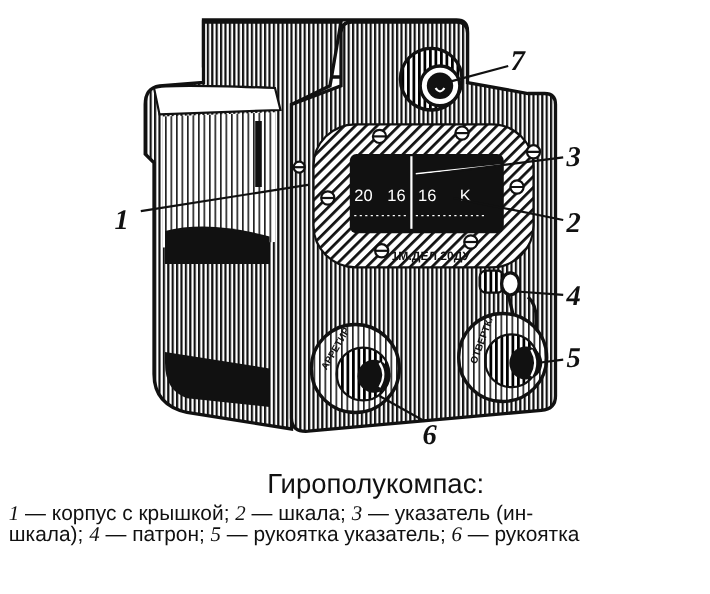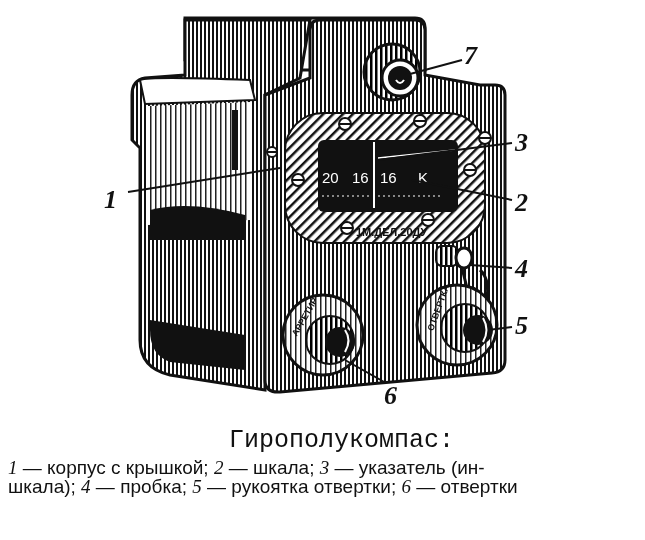--- a/index.html
+++ b/index.html
@@ -1,19 +1,19 @@
 <!DOCTYPE html>
 <html><head>
 <meta charset="utf-8">
 <style>
   html, body { margin:0; padding:0; background:#ffffff; }
   body { width:645px; height:540px; position:relative; overflow:hidden; font-family:"Liberation Serif", serif; color:#111; }
   #figure { position:absolute; left:0; top:0; width:645px; height:420px; }
   .callout { position:absolute; font-family:"Liberation Serif", serif; font-style:italic; font-weight:bold; font-size:26px; line-height:26px; color:#111; }
-  #caption-title { position:absolute; left:0; width:593px; top:426px; text-align:center; padding-left:90px; box-sizing:border-box; font-family:Liberation Mono, monospace; font-size:25px; }
+  #caption-title { position:absolute; left:0; width:593px; top:426px; text-align:center; padding-left:90px; box-sizing:border-box; font-family:Liberation Sans, sans-serif; font-size:25px; }
   #caption-body { position:absolute; left:8px; width:625px; top:458px; font-family:"Liberation Sans", sans-serif; font-size:19px; line-height:19px; text-align:justify; }
   #caption-body .line { display:block; white-space:nowrap; }
   #caption-body .line.c { text-align:center; }
   .num { font-family:"Liberation Serif", serif; font-style:italic; }
 </style>
 </head>
 <body>
 
 <div id="figure">
   <svg width="645" height="420" viewBox="0 0 645 420" xmlns="http://www.w3.org/2000/svg">
@@ -143,15 +143,15 @@
   <span class="callout" style="left:464px;top:43px;">7</span>
 </div>
 
 <div id="caption-title">Гирополукомпас:</div>
 
 <div id="caption-body">
   <span class="line">
     <span class="num">1</span><span> — корпус  с  крышкой;  </span><span class="num">2</span><span> — шкала;   </span><span class="num">3</span><span> — указатель  (ин-</span>
   </span>
   <span class="line">
-    <span>шкала);  </span><span class="num">4</span><span> — пробка;  </span><span class="num">5</span><span> — рукоятка  отвертки;  </span><span class="num">6</span><span> — отвертки</span>
+    <span>шкала);  </span><span class="num">4</span><span> — патрон;  </span><span class="num">5</span><span> — рукоятка  указатель;  </span><span class="num">6</span><span> — рукоятка</span>
   </span>
 </div>
 
 </body></html>

